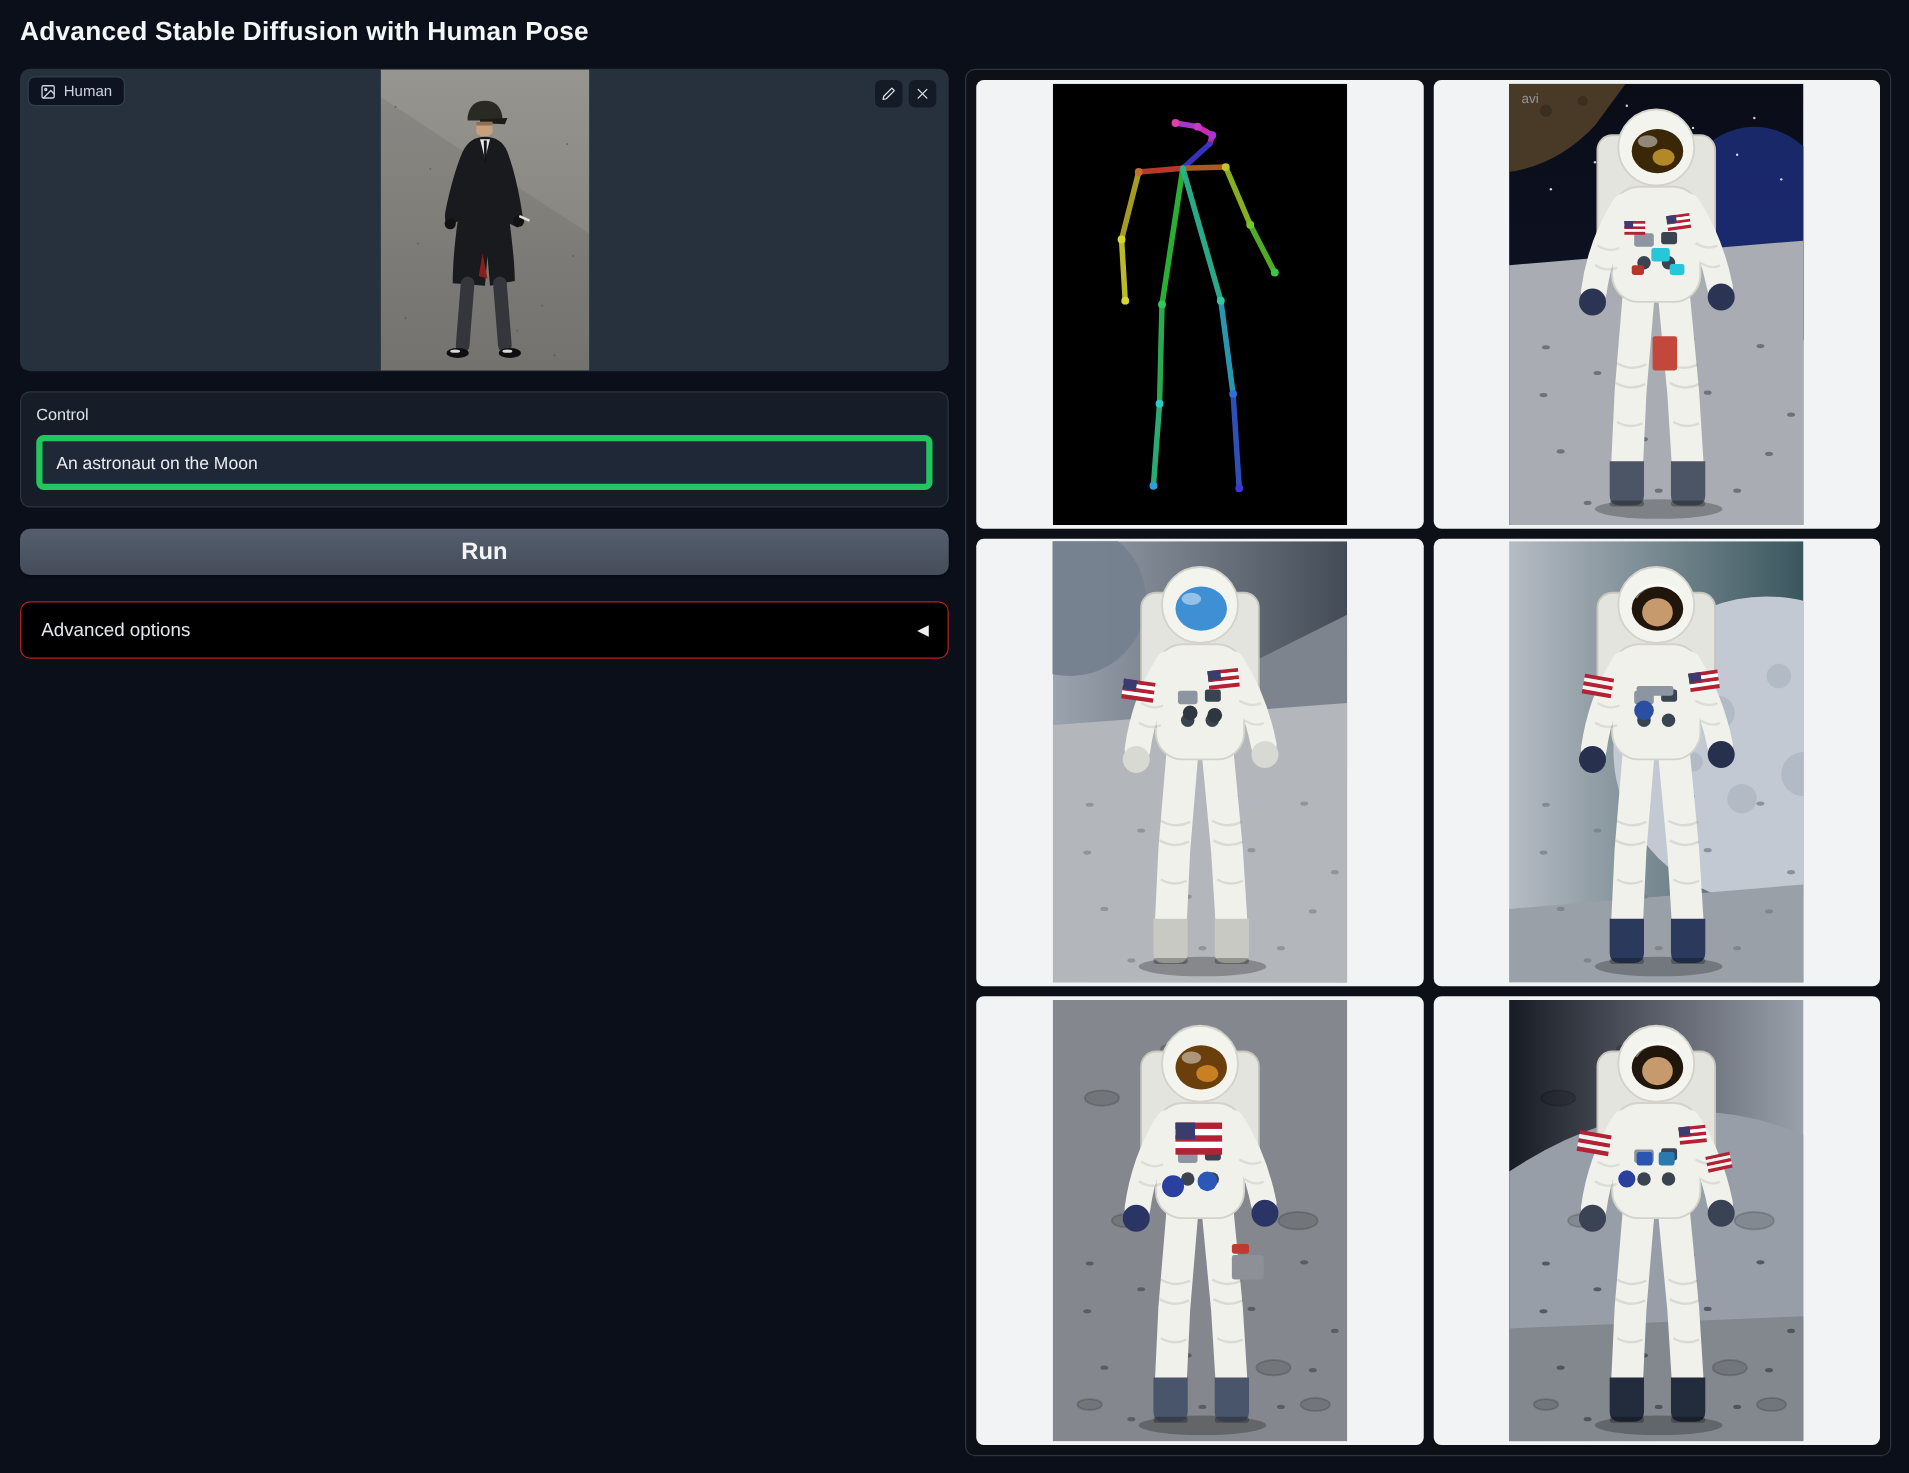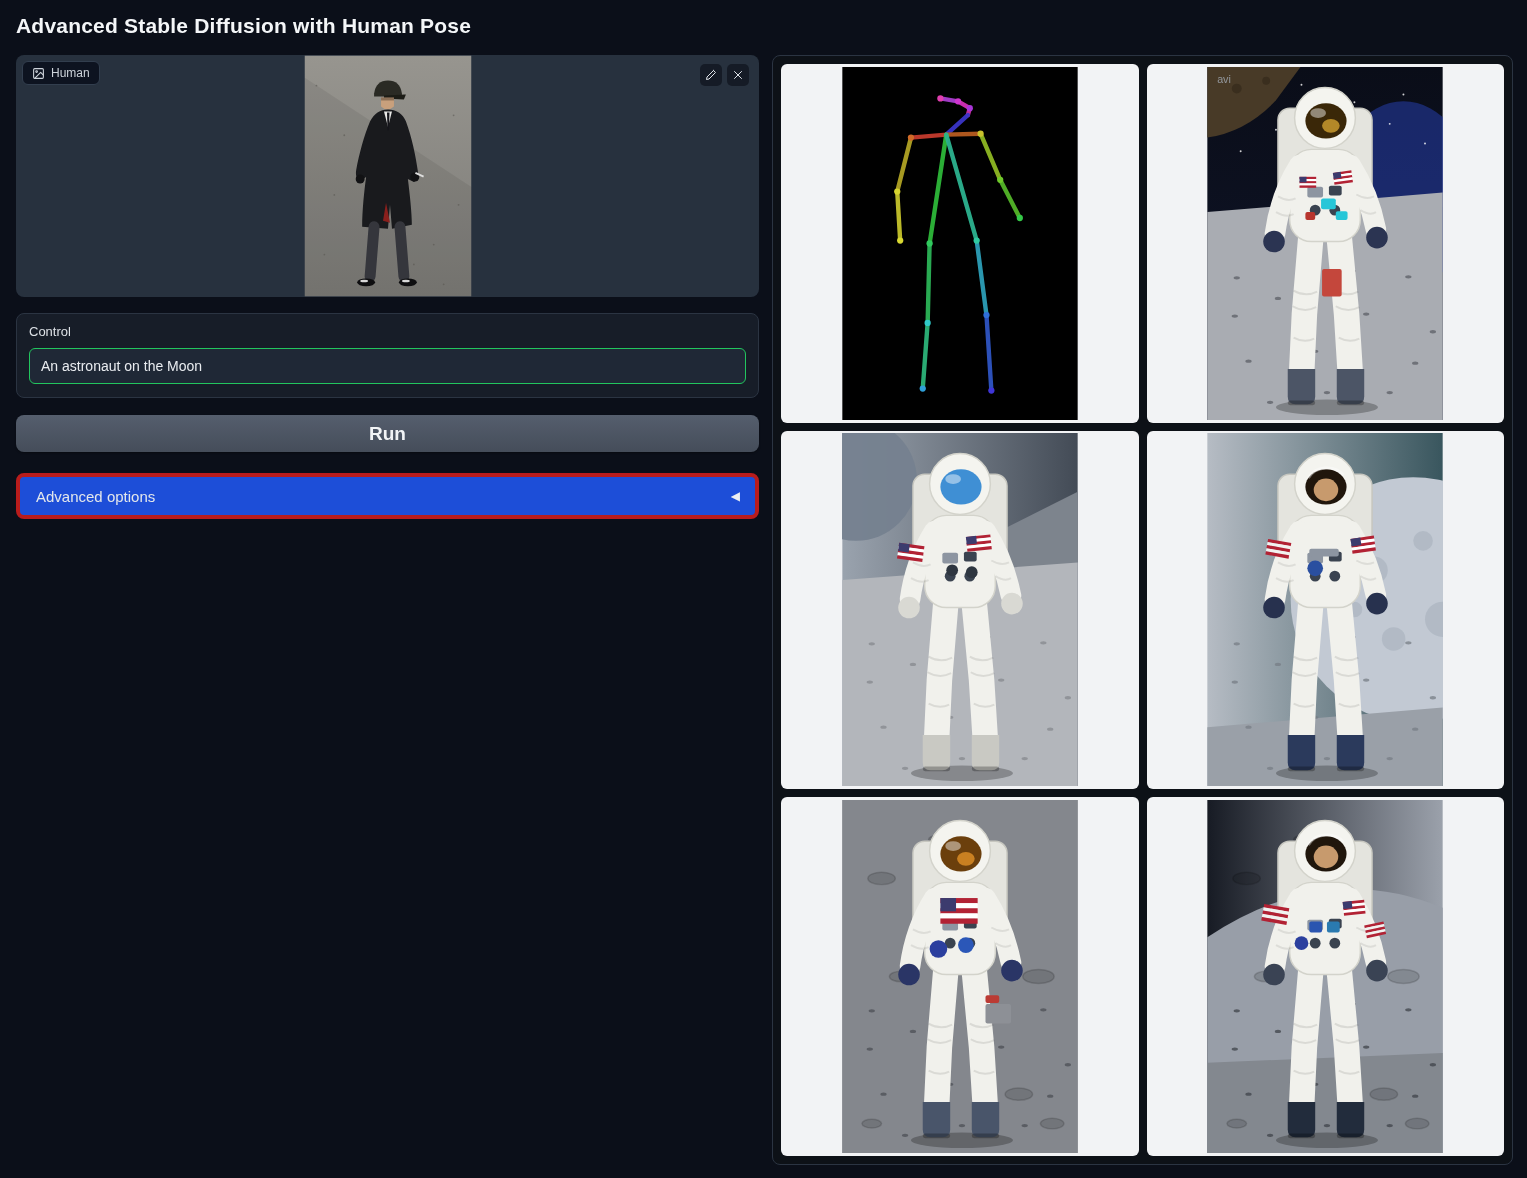--- a/index.html
+++ b/index.html
@@ -31,34 +31,34 @@
     display:flex;align-items:center;justify-content:center;
   }
   .icon-btn svg{width:12px;height:12px;display:block;}
   .photo{position:absolute;left:50%;top:0;transform:translateX(-50%);width:167px;height:242px;}
   .photo svg{width:167px;height:242px;display:block;}
 
   
   .panel-prompt{background:#171d28;border:1px solid #2b3442;border-radius:8px;padding:10px 12px 13px;margin-bottom:17px;}
   .prompt-label{display:block;font-size:13px;color:#dde1e6;margin-bottom:9px;}
   .prompt-input{
-    width:100%;box-sizing:border-box;background:#1f2836;border:1px solid #22c55e;border-radius:6px;
+    width:100%;box-sizing:border-box;background:#1f2836;border:5px solid #22c55e;border-radius:6px;
     padding:9px 11px;font-size:14px;color:#e9ecf0;font-family:inherit;outline:none;
   }
 
   .run-btn{
     width:100%;height:37px;border:none;border-radius:8px;cursor:pointer;margin-bottom:21px;
     background:linear-gradient(180deg,#555e6d,#454d5a);
     color:#f2f4f6;font-weight:bold;font-size:19px;font-family:inherit;
     box-shadow:0 1px 2px rgba(0,0,0,.35);
   }
 
   .advanced{
     height:46px;box-sizing:border-box;cursor:pointer;
-    background:#1d4ed8;border:4px solid #b91c1c;border-radius:8px;
+    background:#000000;border:1px solid #b91c1c;border-radius:8px;
     display:flex;align-items:center;justify-content:space-between;
     padding:0 15px 0 16px;font-size:15px;color:#e3e7eb;
   }
   .adv-arrow{font-size:12px;color:#eceff2;font-family:"DejaVu Sans",sans-serif;}
 
   
   .gallery{
     width:741px;height:1110px;box-sizing:border-box;
     background:#0d1117;border:1px solid #2b3442;border-radius:8px;
     padding:8px;display:grid;grid-template-columns:1fr 1fr;grid-template-rows:1fr 1fr 1fr;gap:8px;

